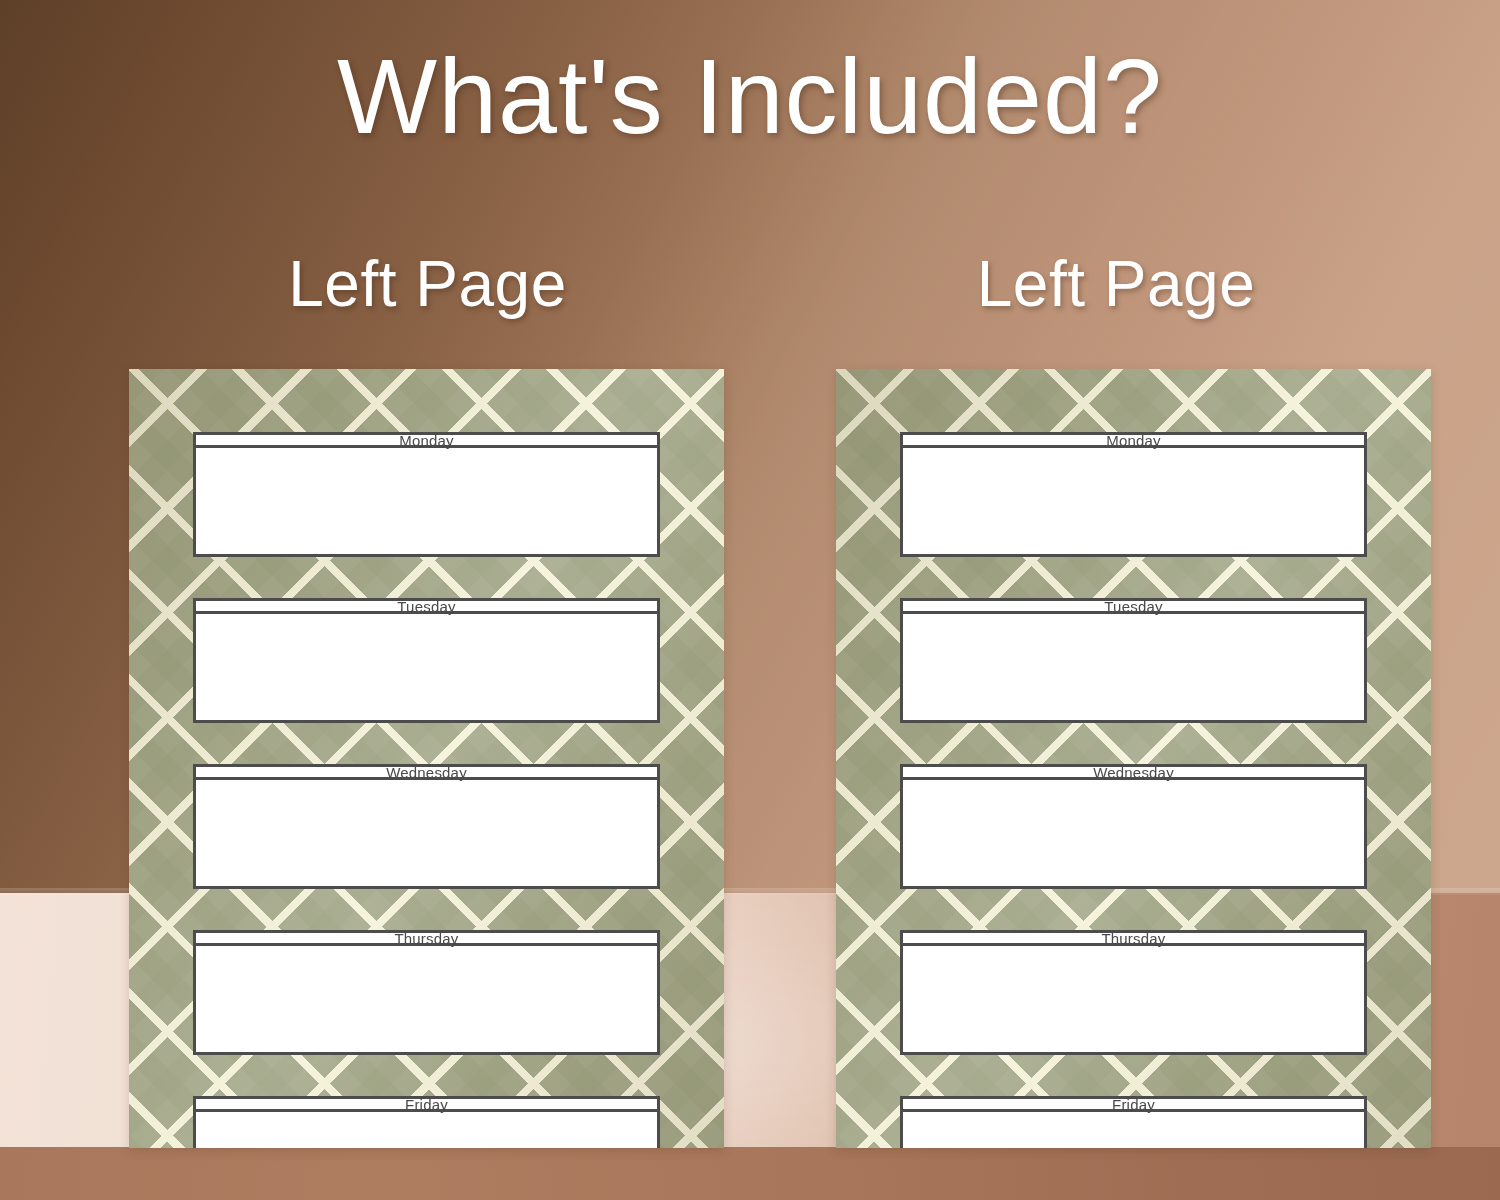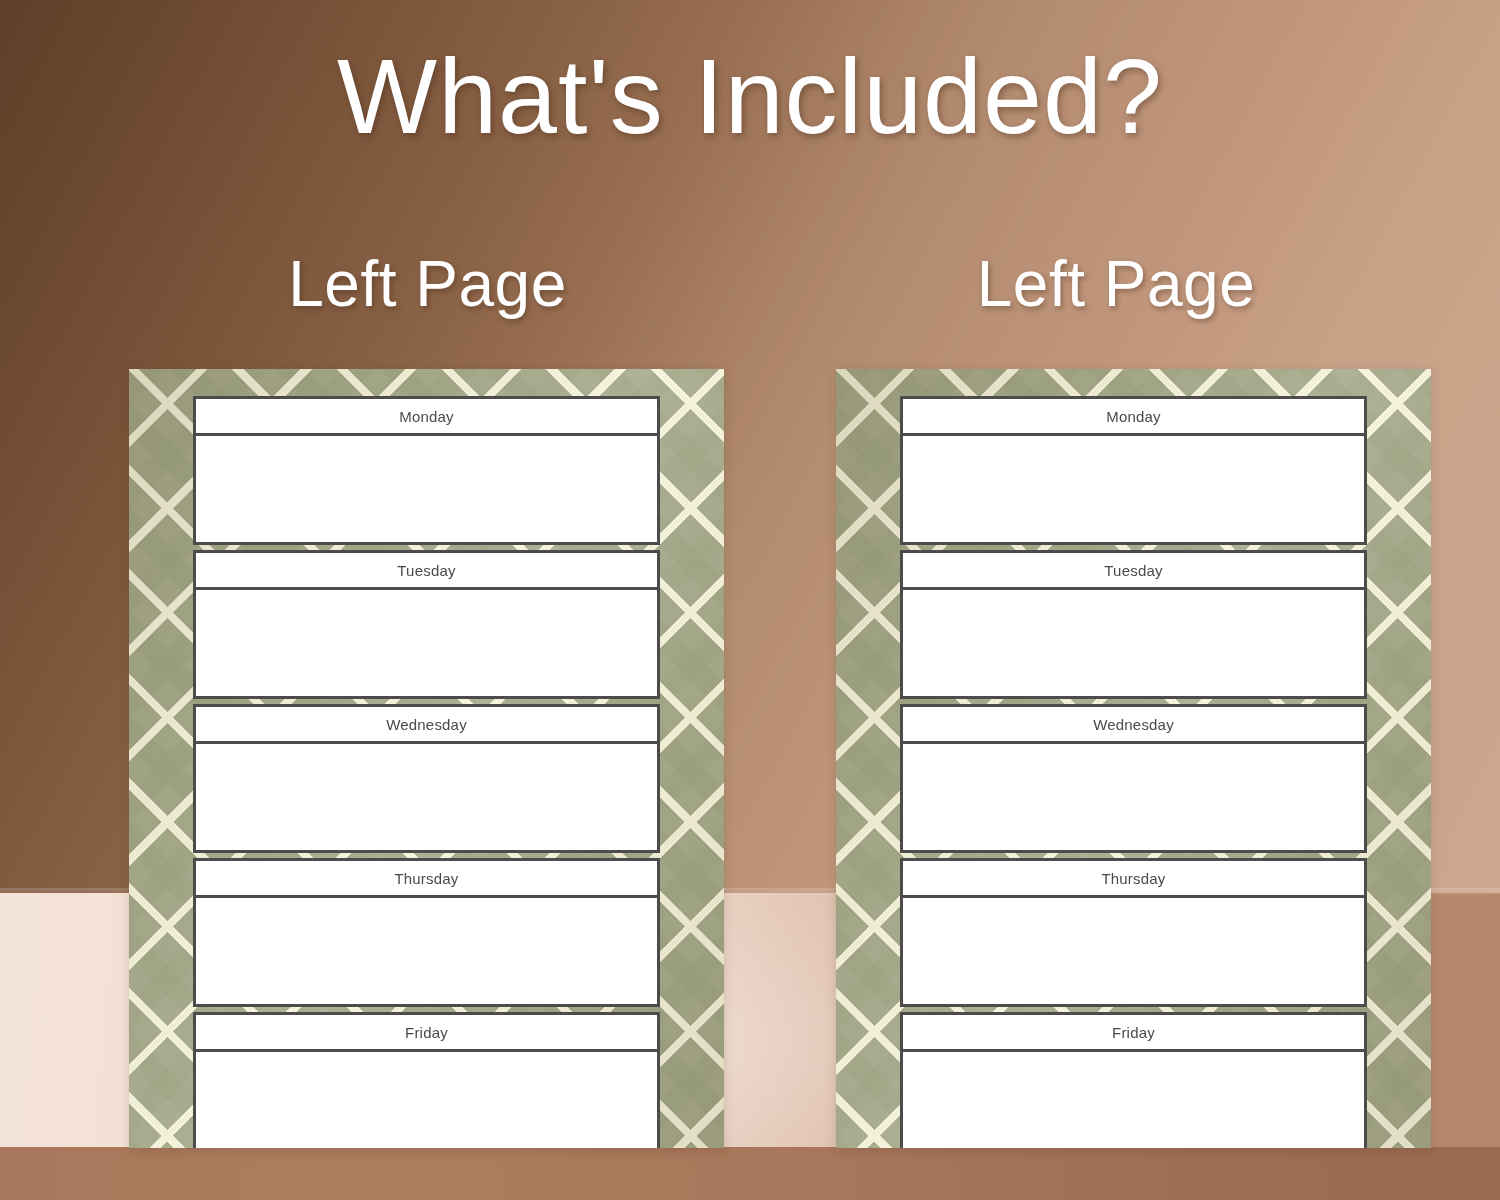--- a/index.html
+++ b/index.html
@@ -181,30 +181,31 @@
     left: 64px; top: 27px;
     width: 467px;
     height: 717px;
     display: flex;
     flex-direction: column;
   }
   .page.right .page-inner { left: 64px; width: 467px; }
 
   .day-block { display: block; }
   .day-label {
-    height: 40px;
+    height: 16px;
     background: #FFFFFF;
     border: 3px solid #4C4C4C;
     display: flex;
     align-items: center;
     justify-content: center;
     font-size: 15px;
     color: #4A4A4A;
     font-weight: 400;
     letter-spacing: 0.2px;
+    margin-top: 36px;
   }
   .day-space {
     background: #FFFFFF;
     border: 3px solid #4C4C4C;
     border-top: none;
     height: 109px;
     margin-bottom: 5px;
   }
   .day-block:last-child .day-space { height: 109px; margin-bottom: 0; }
 </style>

